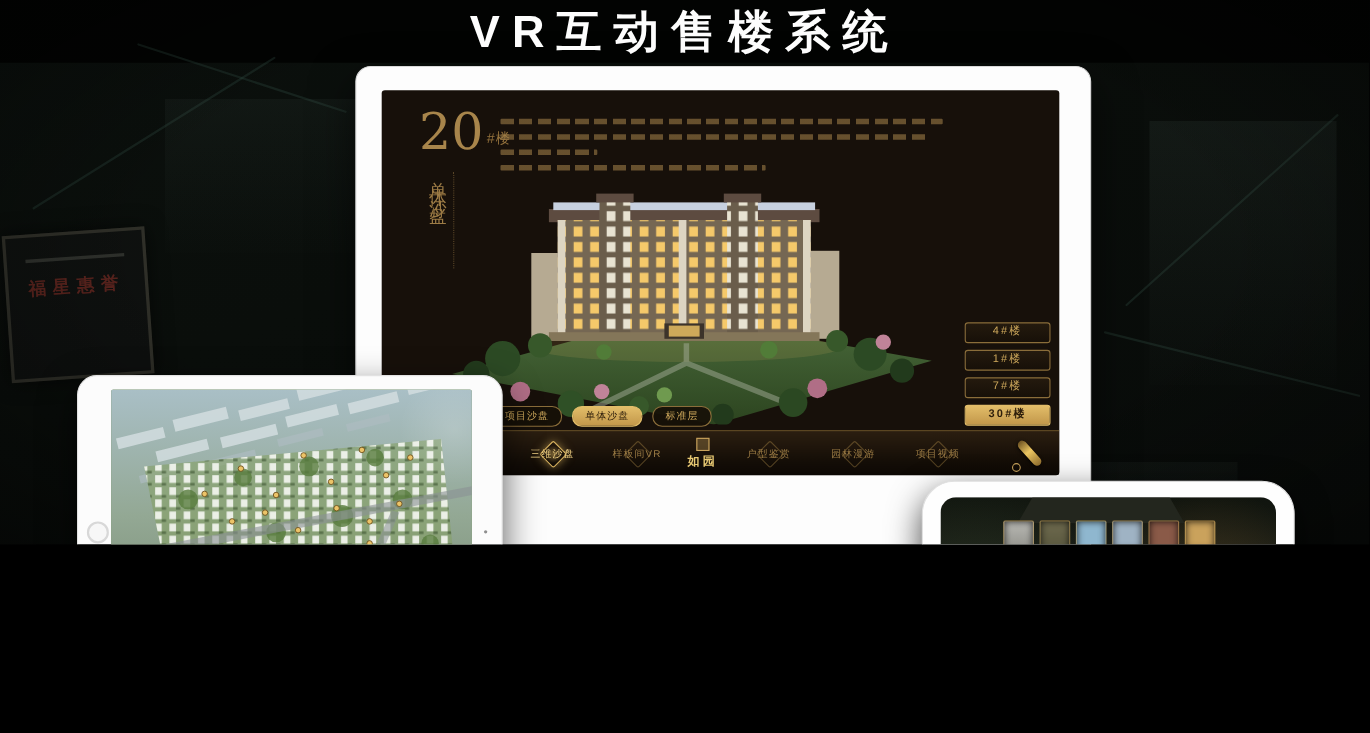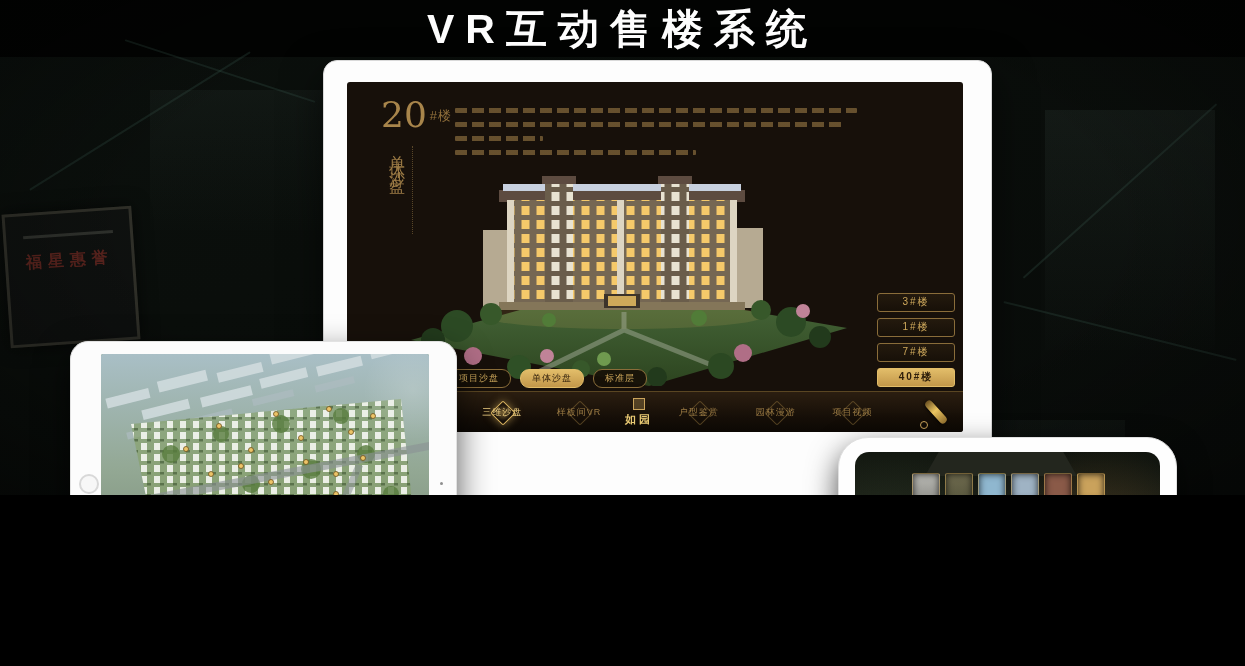--- a/index.html
+++ b/index.html
@@ -36,21 +36,21 @@
   .m-screen{position:absolute;left:23px;top:21px;width:616px;height:350px;background:#17100a;
     border-radius:3px;overflow:hidden;}
   .stand{position:absolute;left:557px;top:513px;width:201px;height:88px;z-index:2;
     background:linear-gradient(180deg,#f0f0f0 0%,#dddddd 35%,#c2c2c2 70%,#ececec 100%);
     clip-path:polygon(17% 0,83% 0,86% 45%,97% 80%,100% 92%,100% 100%,0 100%,0 92%,3% 80%,14% 45%);}
   .stand-lip{position:absolute;left:552px;top:597px;width:211px;height:12px;z-index:2;
     background:linear-gradient(#fbfbfb,#cccccc);border-radius:6px/5px;box-shadow:0 5px 14px rgba(0,0,0,.55);}
   
   .hero{position:absolute;left:34px;top:16px;}
   .hero-row{display:flex;align-items:flex-end;}
-  .hero-num{font-family:"DejaVu Serif","Liberation Serif",serif;font-size:36px;line-height:.95;color:#a8854b;}
+  .hero-num{font-family:"DejaVu Serif","Liberation Serif",serif;font-size:46px;line-height:.95;color:#a8854b;}
   .hero-suffix{font-size:13px;margin:0 0 7px 3px;color:#93713c;letter-spacing:1px;}
   .hero-col{display:flex;margin-top:10px;margin-left:5px;}
   .hero-sub{writing-mode:vertical-rl;letter-spacing:8px;font-size:16px;color:#9c7b45;height:116px;}
   .hero-en{border-left:1px dotted rgba(156,123,69,.5);height:88px;margin-left:5px;margin-top:4px;}
   .para{position:absolute;left:108px;top:26px;width:402px;}
   .para .pl{height:5px;margin-bottom:9px;border-radius:1px;
     background:repeating-linear-gradient(90deg,rgba(168,133,75,.55) 0 12px,rgba(0,0,0,0) 12px 17px);}
   .para .pl.w2{width:97%;} .para .pl.w3{width:22%;margin-top:4px;} .para .pl.w4{width:60%;}
   .bld-svg{position:absolute;left:52px;top:52px;width:460px;height:252px;}
   .bb-col{position:absolute;right:8px;top:211px;}
@@ -235,24 +235,24 @@
             <circle cx="150" cy="186" r="7" fill="#517c38"></circle>
           <circle cx="74" cy="222" r="9" fill="#b06e86"></circle>
             <circle cx="148" cy="222" r="7" fill="#c08398"></circle>
           <circle cx="344" cy="219" r="9" fill="#b06e86"></circle>
             <circle cx="404" cy="177" r="7" fill="#c08398"></circle>
           <circle cx="205" cy="225" r="7" fill="#6f9a4f"></circle>
         </g>
       </svg>
 
       <div class="bb-col">
-        <span class="bb">3#楼</span>
+        <span class="bb">4#楼</span>
         <span class="bb">1#楼</span>
         <span class="bb">7#楼</span>
-        <span class="bb active">40#楼</span>
+        <span class="bb active">30#楼</span>
       </div>
 
       <div class="m-tabs">
         <span class="m-pill">项目沙盘</span>
         <span class="m-pill active">单体沙盘</span>
         <span class="m-pill">标准层</span>
       </div>
 
       <div class="m-nav">
         <span class="m-nav-item">

